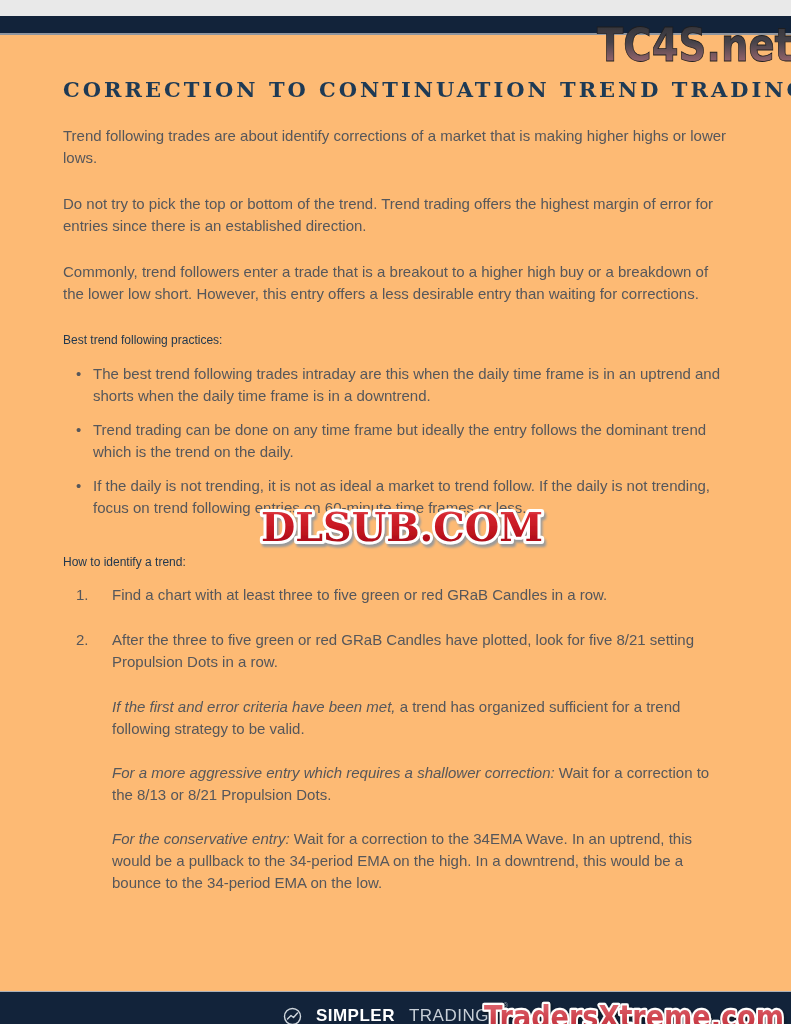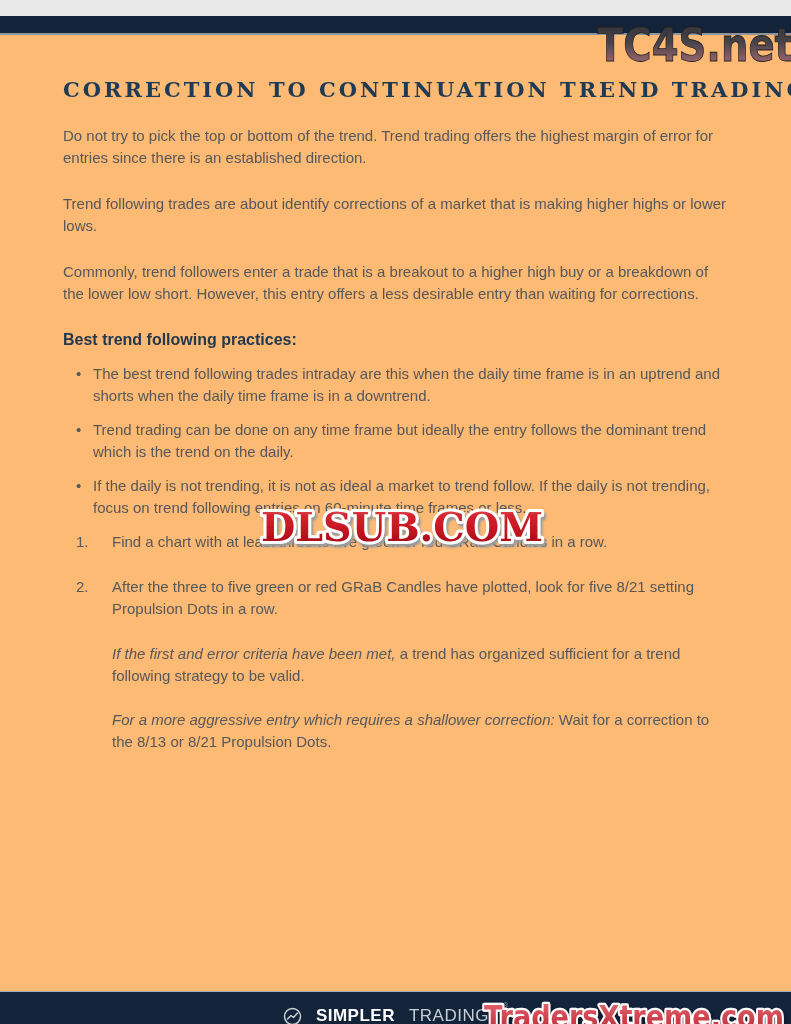--- a/index.html
+++ b/index.html
@@ -43,23 +43,23 @@
     margin: 0 0 22px 0;
     white-space: nowrap;
   }
   p.body, li.step, li.bullet-item, p.extra {
     font-size: 15px;
     line-height: 22px;
     color: #56575b;
   }
   p.body { margin: 0 0 24px 0; }
   h2.sec {
-    font-size: 16px;
+    font-size: 12px;
     line-height: 22px;
-    font-weight: bold;
+    font-weight: normal;
     color: #22384e;
     margin: 4px 0 12px 0;
   }
   h2.sec.second { margin-top: 32px; margin-bottom: 11px; }
   ul.bullets { list-style: none; margin: 0 0 0 0; padding: 0; }
   li.bullet-item { position: relative; padding-left: 30px; margin-bottom: 12px; }
   li.bullet-item .marker { position: absolute; left: 13px; top: 0; color: #56575b; }
   ol.steps { list-style: none; margin: 0; padding: 0; }
   li.step { position: relative; padding-left: 49px; margin-bottom: 23px; }
   li.step .num { position: absolute; left: 13px; top: 0; }
@@ -128,56 +128,58 @@
         <stop offset="1" stop-color="#c0767e"></stop>
       </linearGradient>
     </defs>
     <text x="100" y="43" text-anchor="middle" font-family="DejaVu Sans, sans-serif" font-weight="bold" font-size="46" textLength="196" lengthAdjust="spacingAndGlyphs" fill="url(#gradTop)" stroke="#1d1d20" stroke-width="0.8">TC4S.net</text>
   </svg>
 
   <div class="content">
 
     <h1 class="title">CORRECTION TO CONTINUATION TREND TRADING</h1>
 
+    <p class="body">Trend following trades are about identify corrections of a market that is making higher highs or lower lows.</p>
     <p class="body">Do not try to pick the top or bottom of the trend. Trend trading offers the highest margin of error for entries since there is an established direction.</p>
-    <p class="body">Trend following trades are about identify corrections of a market that is making higher highs or lower lows.</p>
     <p class="body">Commonly, trend followers enter a trade that is a breakout to a higher high buy or a breakdown of the lower low short. However, this entry offers a less desirable entry than waiting for corrections.</p>
 
     <h2 class="sec">Best trend following practices:</h2>
 
     <ul class="bullets">
       <li class="bullet-item">
         <span class="marker">•</span>
         <span>The best trend following trades intraday are this when the daily time frame is in an uptrend and shorts when the daily time frame is in a downtrend.</span>
       </li>
       <li class="bullet-item">
         <span class="marker">•</span>
         <span>Trend trading can be done on any time frame but ideally the entry follows the dominant trend which is the trend on the daily.</span>
       </li>
       <li class="bullet-item">
         <span class="marker">•</span>
         <span>If the daily is not trending, it is not as ideal a market to trend follow. If the daily is not trending, focus on trend following entries on 60-minute time frames or less.</span>
       </li>
     </ul>
 
+    <h2 class="sec second">How to identify a trend:</h2>
 
     <ol class="steps">
       <li class="step">
         <span class="num">1.</span>
         <span>Find a chart with at least three to five green or red GRaB Candles in a row.</span>
       </li>
       <li class="step">
         <span class="num">2.</span>
         <span>After the three to five green or red GRaB Candles have plotted, look for five 8/21 setting Propulsion Dots in a row.</span>
       </li>
     </ol>
 
     <div class="extras">
       <p class="extra"><em>If the first and error criteria have been met,</em><span> a trend has organized sufficient for a trend following strategy to be valid.</span></p>
       <p class="extra"><em>For a more aggressive entry which requires a shallower correction:</em><span> Wait for a correction to the 8/13 or 8/21 Propulsion Dots.</span></p>
+      <p class="extra"><em>For the conservative entry:</em><span> Wait for a correction to the 34EMA Wave. In an uptrend, this would be a pullback to the 34-period EMA on the high. In a downtrend, this would be a bounce to the 34-period EMA on the low.</span></p>
     </div>
 
   </div>
 
   <div class="wm-mid">
     <svg width="300" height="60" viewBox="0 0 300 60">
       <defs>
         <linearGradient id="gradMid" x1="0" y1="0" x2="0" y2="1">
           <stop offset="0" stop-color="#f09090"></stop>
           <stop offset="0.25" stop-color="#d5252f"></stop>

